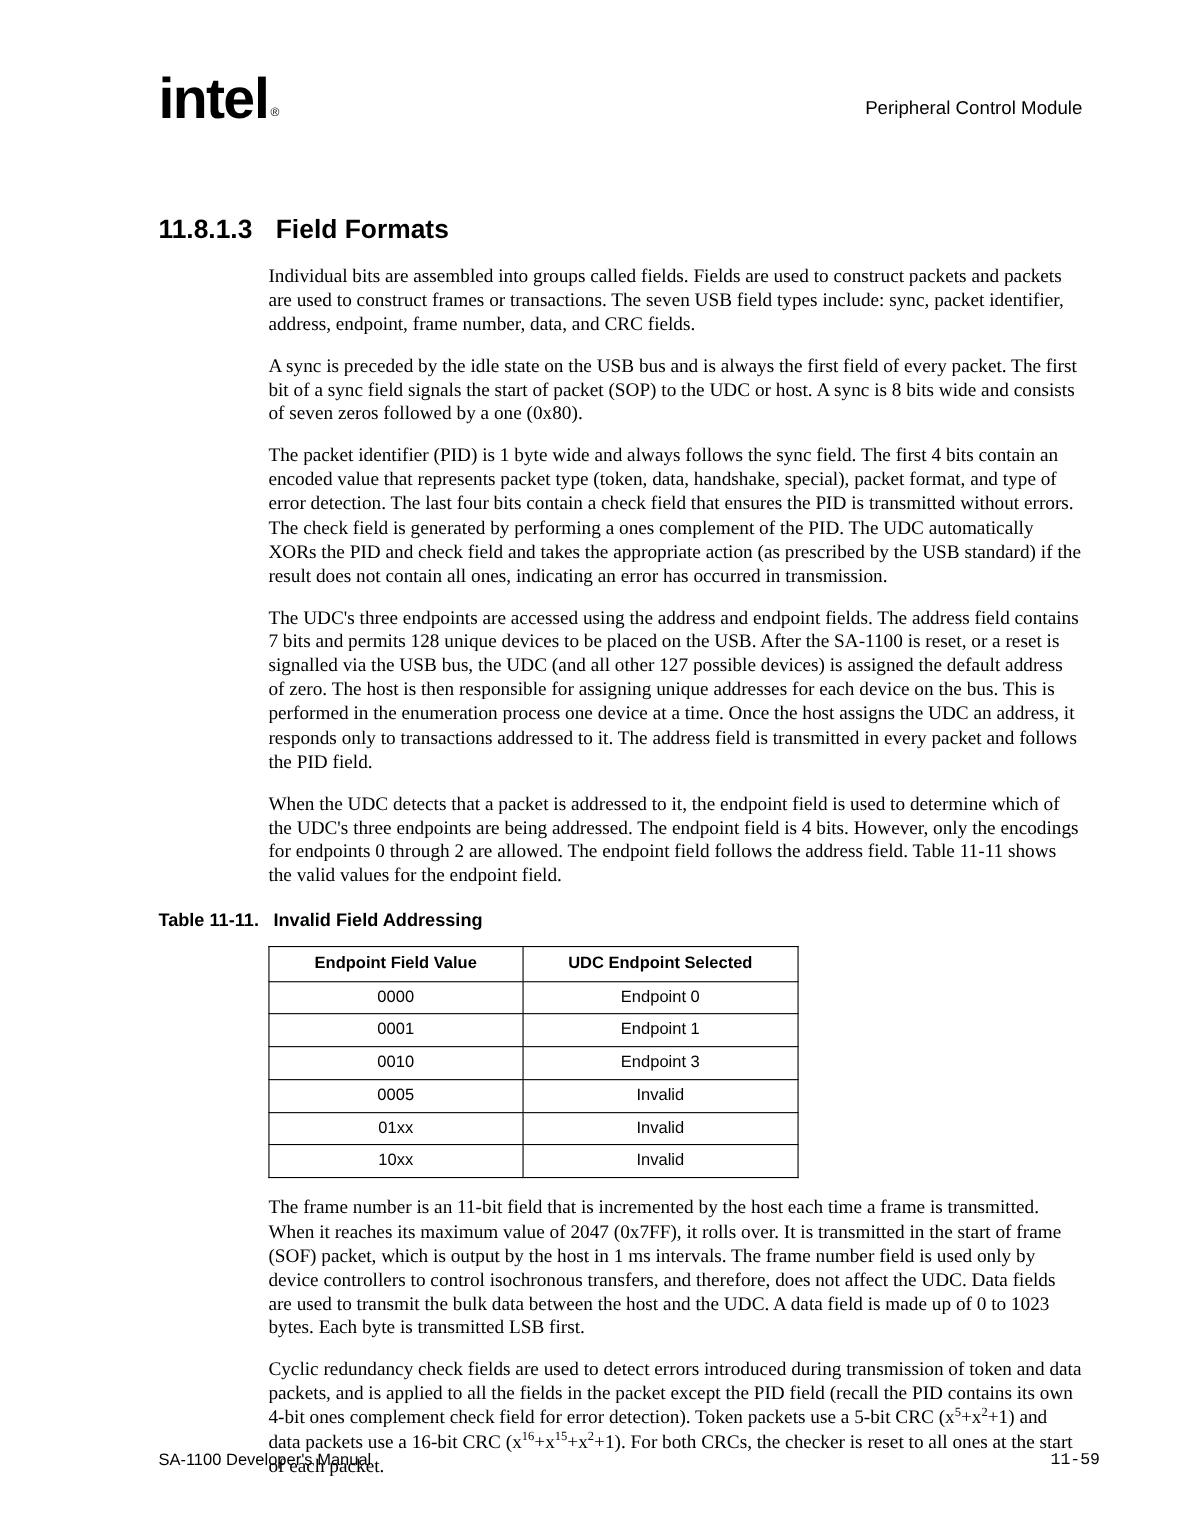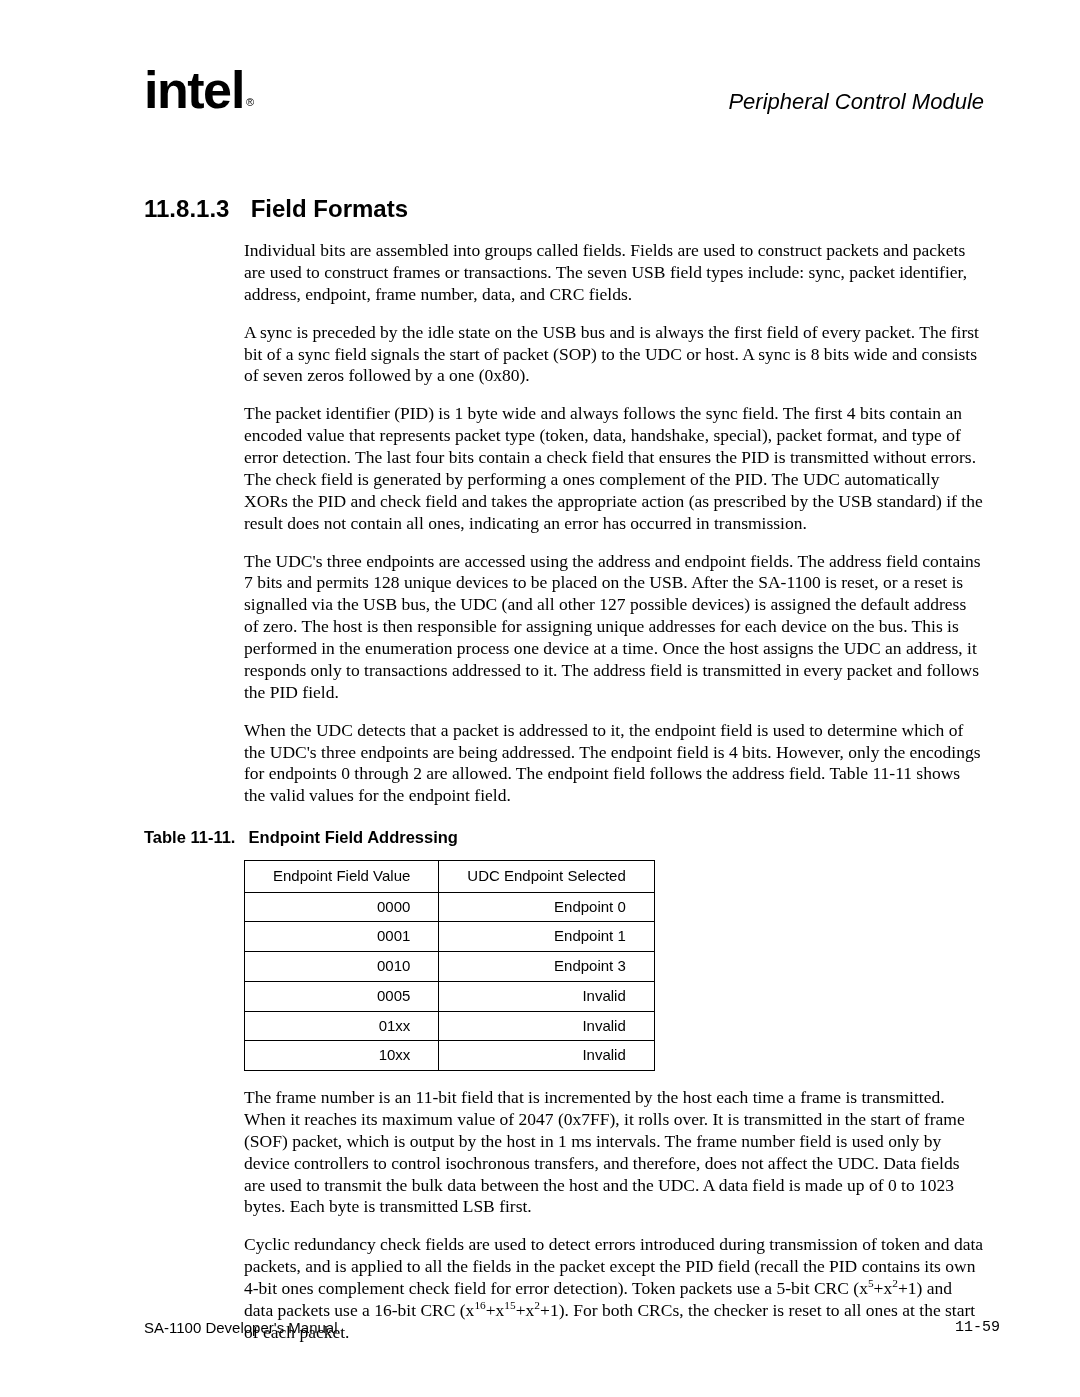--- a/index.html
+++ b/index.html
@@ -42,22 +42,21 @@
     position: relative;
     top: -2px;
     left: 2px;
     font-weight: 400;
   }
   .hdr-right {
     position: absolute;
     right: 0;
     top: 24px;
     font-family: Arial, Helvetica, sans-serif;
-    font-style: italic;
-    font-size: 22px;
+    font-size: 17px;
   }
   .section-title {
     margin-top: 60px;
     font-family: Arial, Helvetica, sans-serif;
     font-weight: 700;
     font-size: 24px;
   }
   .section-title .num {
     display: inline-block;
     width: 100px;
@@ -82,28 +81,28 @@
   }
   table.ep {
     margin-top: 12px;
     margin-left: 100px;
     border-collapse: collapse;
     font-family: Arial, Helvetica, sans-serif;
     font-size: 15px;
   }
   table.ep th {
     border: 1.5px solid #000;
-    padding: 6px 28px;
-    font-weight: 400;
+    padding: 6px 41px;
+    font-weight: 700;
     text-align: center;
   }
   table.ep td {
     border: 1.2px solid #000;
-    padding: 5px 28px;
-    text-align: right;
+    padding: 5px 46px;
+    text-align: center;
     font-weight: 400;
   }
   .footer {
     position: absolute;
     left: 120px;
     right: 104px;
     bottom: 58px;
     font-family: Arial, Helvetica, sans-serif;
     font-size: 15px;
   }
@@ -137,21 +136,21 @@
   <div class="body-block">
     <p class="body">Individual bits are assembled into groups called fields. Fields are used to construct packets and packets are used to construct frames or transactions. The seven USB field types include: sync, packet identifier, address, endpoint, frame number, data, and CRC fields.</p>
     <p class="body">A sync is preceded by the idle state on the USB bus and is always the first field of every packet. The first bit of a sync field signals the start of packet (SOP) to the UDC or host. A sync is 8 bits wide and consists of seven zeros followed by a one (0x80).</p>
     <p class="body">The packet identifier (PID) is 1 byte wide and always follows the sync field. The first 4 bits contain an encoded value that represents packet type (token, data, handshake, special), packet format, and type of error detection. The last four bits contain a check field that ensures the PID is transmitted without errors. The check field is generated by performing a ones complement of the PID. The UDC automatically XORs the PID and check field and takes the appropriate action (as prescribed by the USB standard) if the result does not contain all ones, indicating an error has occurred in transmission.</p>
     <p class="body">The UDC's three endpoints are accessed using the address and endpoint fields. The address field contains 7 bits and permits 128 unique devices to be placed on the USB. After the SA-1100 is reset, or a reset is signalled via the USB bus, the UDC (and all other 127 possible devices) is assigned the default address of zero. The host is then responsible for assigning unique addresses for each device on the bus. This is performed in the enumeration process one device at a time. Once the host assigns the UDC an address, it  responds only to transactions addressed to it. The address field is transmitted in every packet and follows the PID field.</p>
     <p class="body">When the UDC detects that a packet is addressed to it, the endpoint field is used to determine which of the UDC's three endpoints are being addressed. The endpoint field is 4 bits. However, only the encodings for endpoints 0 through 2 are allowed. The endpoint field follows the address field. Table 11-11 shows the valid values for the endpoint field.</p>
   </div>
 
   <div class="table-cap">
     <span class="tnum">Table 11-11.</span>
-    <span>Endpoint Field Addressing</span>
+    <span>Invalid Field Addressing</span>
   </div>
 
   <table class="ep">
     <thead>
       <tr>
         <th>Endpoint Field Value</th>
         <th>UDC Endpoint Selected</th>
       </tr>
     </thead>
     <tbody>

